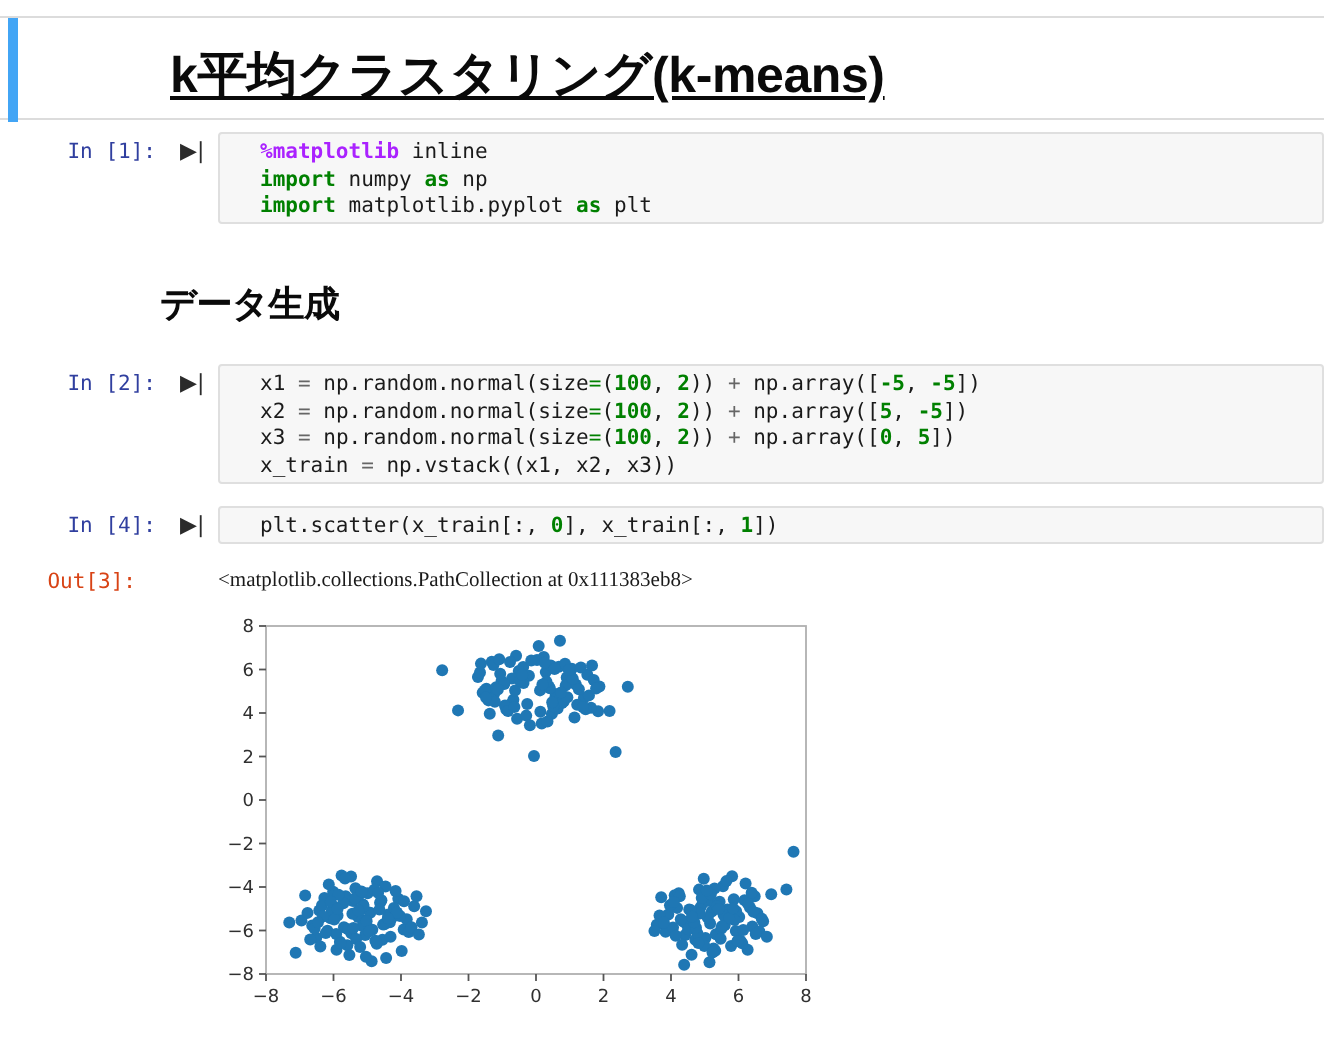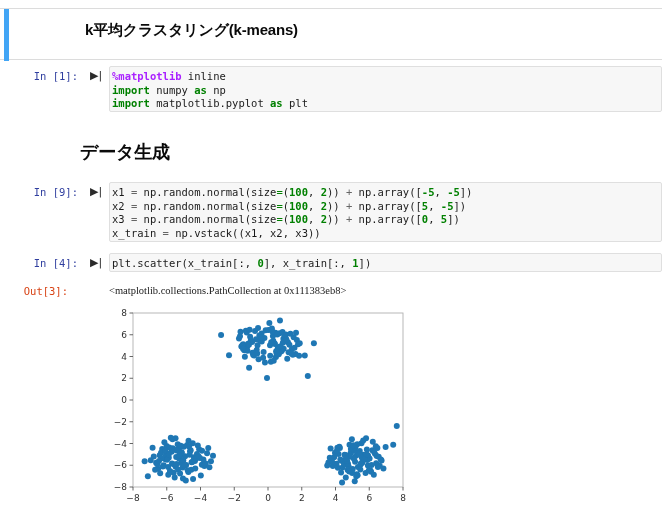--- a/index.html
+++ b/index.html
@@ -29,25 +29,26 @@
   }
   .sel-bar {
     position: absolute;
     left: 4px; top: 0px;
     width: 5px; height: 52px;
     background: #42a5f5;
   }
   .title-text {
     position: absolute;
     left: 85px; top: 12px;
-    font-size: 15px;
+    font-size: 25px;
     font-weight: bold;
     color: #0a0a0a;
     letter-spacing: -0.2px;
     white-space: nowrap;
+    text-decoration: underline;
   }
 
   
   .heading2 {
     position: absolute;
     font-size: 18px;
     font-weight: bold;
     color: #0a0a0a;
     white-space: nowrap;
     letter-spacing: -0.2px;
@@ -73,21 +74,21 @@
     line-height: 1;
   }
 
   
   .code-box {
     position: absolute;
     box-sizing: border-box;
     background: #f7f7f7;
     border: 1px solid #dfdfdf;
     border-radius: 2px;
-    padding: 3px 2px;
+    padding: 3px 20px;
     font-family: "DejaVu Sans Mono", monospace;
     font-size: 10.5px;
     line-height: 13.5px;
     color: #1a1a1a;
     white-space: pre;
     overflow: hidden;
   }
   .code-line { white-space: pre; }
 
   
@@ -125,21 +126,21 @@
     <div class="sel-bar"></div>
     <div class="title-text">k平均クラスタリング(k-means)</div>
   </div>
 
   <div class="prompt prompt-in" style="left:14px; top:70px;">In [1]:</div>
   <div class="run-icon" style="left:90px; top:70px;">▶|</div>
   <div class="code-box" id="code-1" style="left:109px; top:66px; width:553px; height:46px;"><div class="code-line"><span class="tok-magic">%matplotlib</span><span class="tok-plain"> inline</span></div><div class="code-line"><span class="tok-kw">import</span><span class="tok-plain"> numpy </span><span class="tok-kw">as</span><span class="tok-plain"> np</span></div><div class="code-line"><span class="tok-kw">import</span><span class="tok-plain"> matplotlib.pyplot </span><span class="tok-kw">as</span><span class="tok-plain"> plt</span></div></div>
 
   <div class="heading2" style="left:80px; top:140px;">データ生成</div>
 
-  <div class="prompt prompt-in" style="left:14px; top:186px;">In [9]:</div>
+  <div class="prompt prompt-in" style="left:14px; top:186px;">In [2]:</div>
   <div class="run-icon" style="left:90px; top:186px;">▶|</div>
   <div class="code-box" id="code-2" style="left:109px; top:182px; width:553px; height:60px;"><div class="code-line"><span class="tok-plain">x1 </span><span class="tok-op">=</span><span class="tok-plain"> np.random.normal(size</span><span class="tok-eq-kw">=</span><span class="tok-plain">(</span><span class="tok-num">100</span><span class="tok-plain">, </span><span class="tok-num">2</span><span class="tok-plain">)) </span><span class="tok-op">+</span><span class="tok-plain"> np.array([</span><span class="tok-num">-5</span><span class="tok-plain">, </span><span class="tok-num">-5</span><span class="tok-plain">])</span></div><div class="code-line"><span class="tok-plain">x2 </span><span class="tok-op">=</span><span class="tok-plain"> np.random.normal(size</span><span class="tok-eq-kw">=</span><span class="tok-plain">(</span><span class="tok-num">100</span><span class="tok-plain">, </span><span class="tok-num">2</span><span class="tok-plain">)) </span><span class="tok-op">+</span><span class="tok-plain"> np.array([</span><span class="tok-num">5</span><span class="tok-plain">, </span><span class="tok-num">-5</span><span class="tok-plain">])</span></div><div class="code-line"><span class="tok-plain">x3 </span><span class="tok-op">=</span><span class="tok-plain"> np.random.normal(size</span><span class="tok-eq-kw">=</span><span class="tok-plain">(</span><span class="tok-num">100</span><span class="tok-plain">, </span><span class="tok-num">2</span><span class="tok-plain">)) </span><span class="tok-op">+</span><span class="tok-plain"> np.array([</span><span class="tok-num">0</span><span class="tok-plain">, </span><span class="tok-num">5</span><span class="tok-plain">])</span></div><div class="code-line"><span class="tok-plain">x_train </span><span class="tok-op">=</span><span class="tok-plain"> np.vstack((x1, x2, x3))</span></div></div>
 
   <div class="prompt prompt-in" style="left:14px; top:257px;">In [4]:</div>
   <div class="run-icon" style="left:90px; top:257px;">▶|</div>
   <div class="code-box" id="code-3" style="left:109px; top:253px; width:553px; height:19px;"><div class="code-line"><span class="tok-plain">plt.scatter(x_train[:, </span><span class="tok-num">0</span><span class="tok-plain">], x_train[:, </span><span class="tok-num">1</span><span class="tok-plain">])</span></div></div>
 
   <div class="prompt prompt-out" style="left:4px; top:285px;">Out[3]:</div>
   <div class="out-text" style="left:109px; top:285px;">&lt;matplotlib.collections.PathCollection at 0x111383eb8&gt;</div>
 

